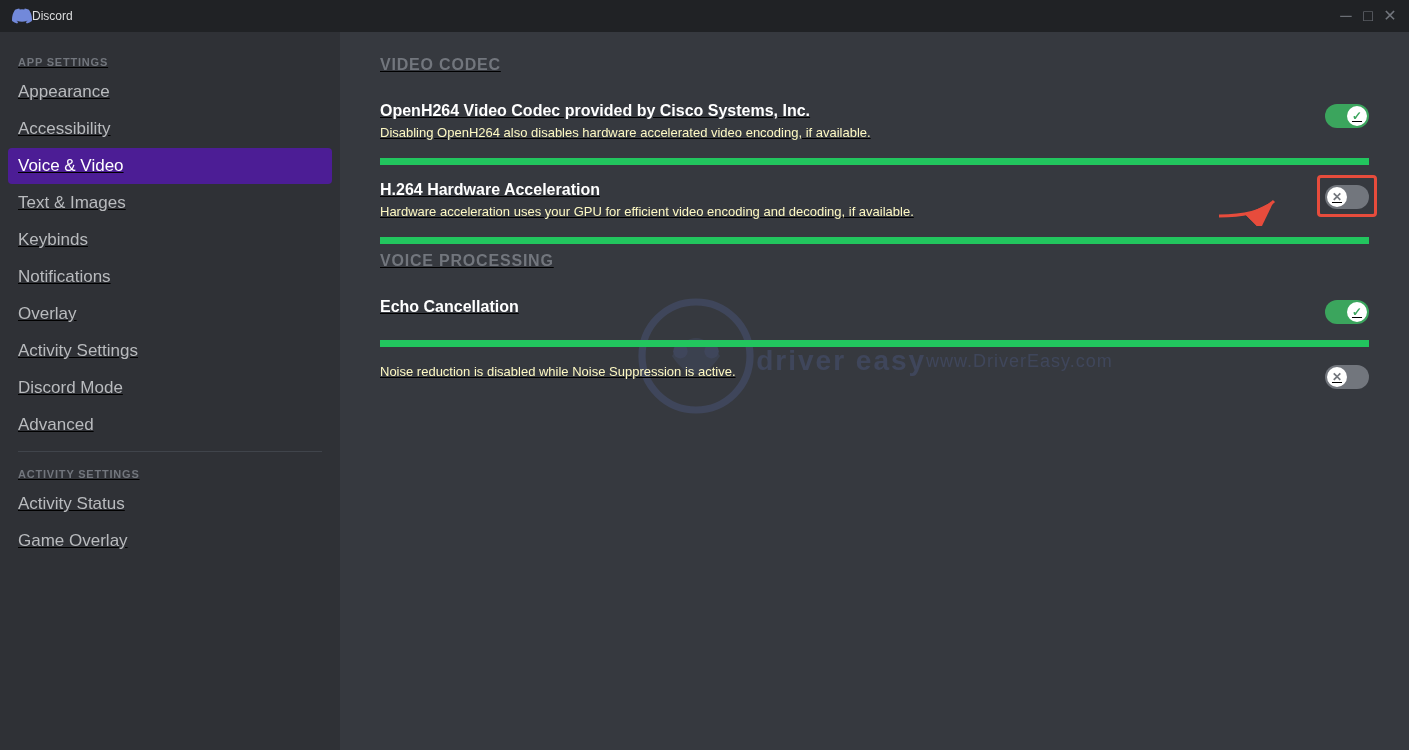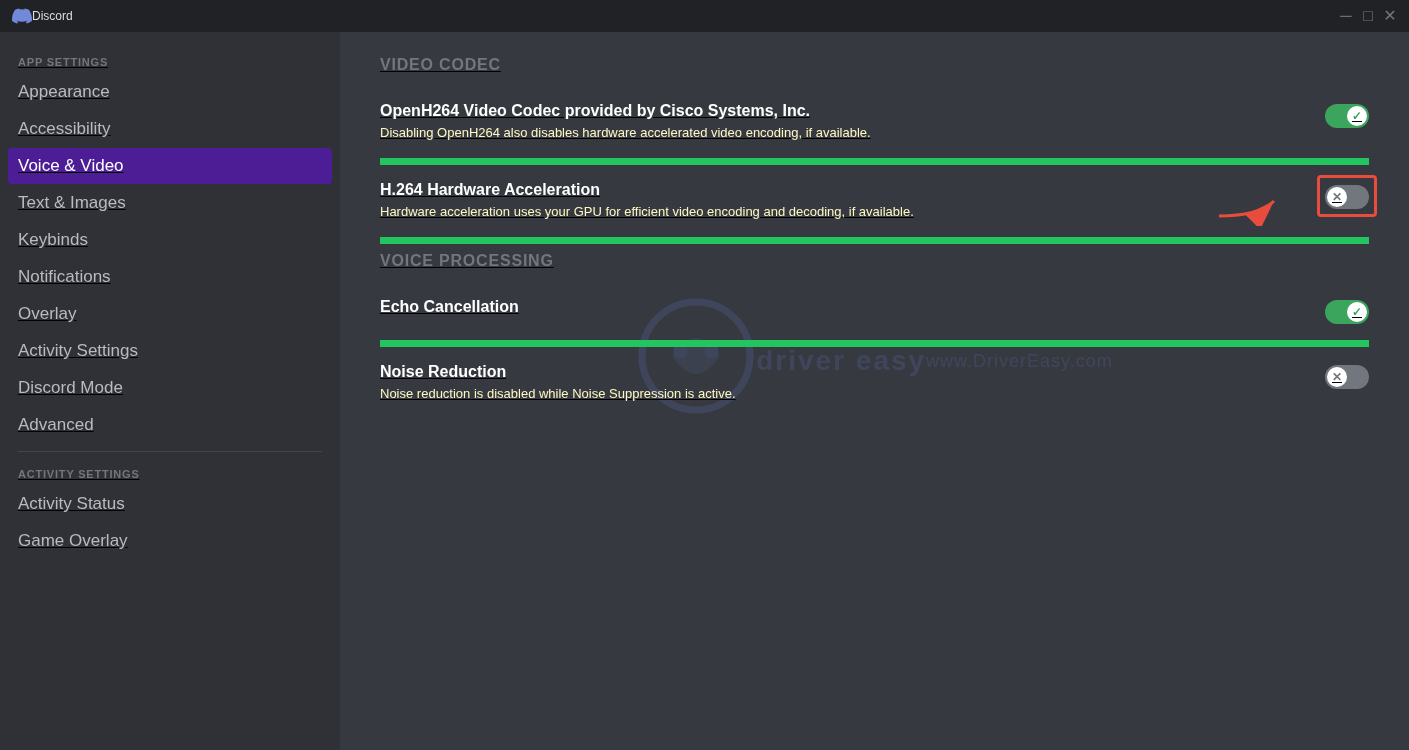--- a/index.html
+++ b/index.html
@@ -355,21 +355,20 @@
         <div class="setting-info">
           <div class="setting-title">Echo Cancellation</div>
         </div>
         <div class="toggle on">
           <div class="toggle-thumb">✓</div>
         </div>
       </div>
 
       <div class="setting-row">
         <div class="setting-info">
-          <div class="setting-title">Noise Reduction</div>
           <div class="setting-desc">Noise reduction is disabled while Noise Suppression is active.</div>
         </div>
         <div class="toggle off">
           <div class="toggle-thumb">✕</div>
         </div>
       </div>
 
     </div>
   </div>
 </div>

